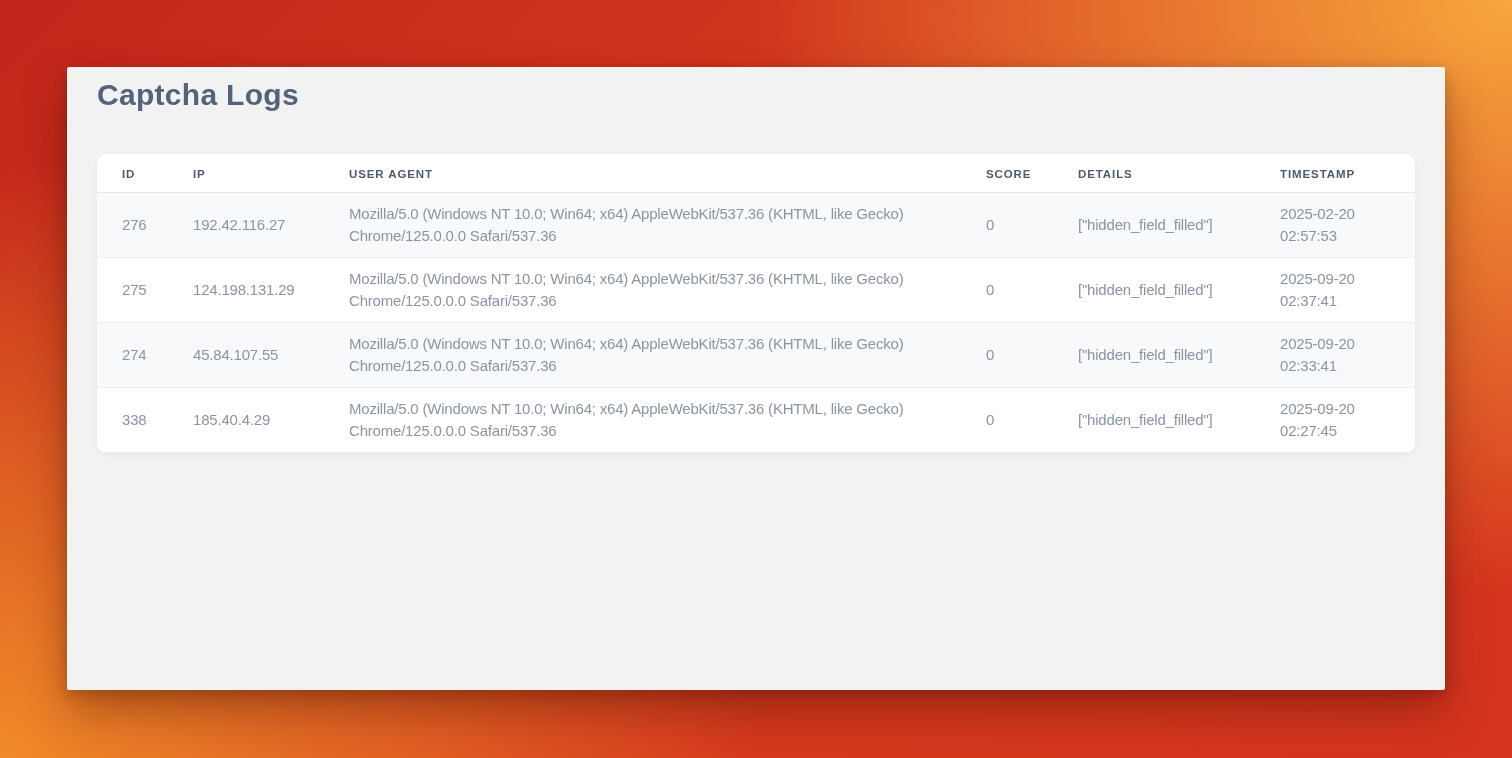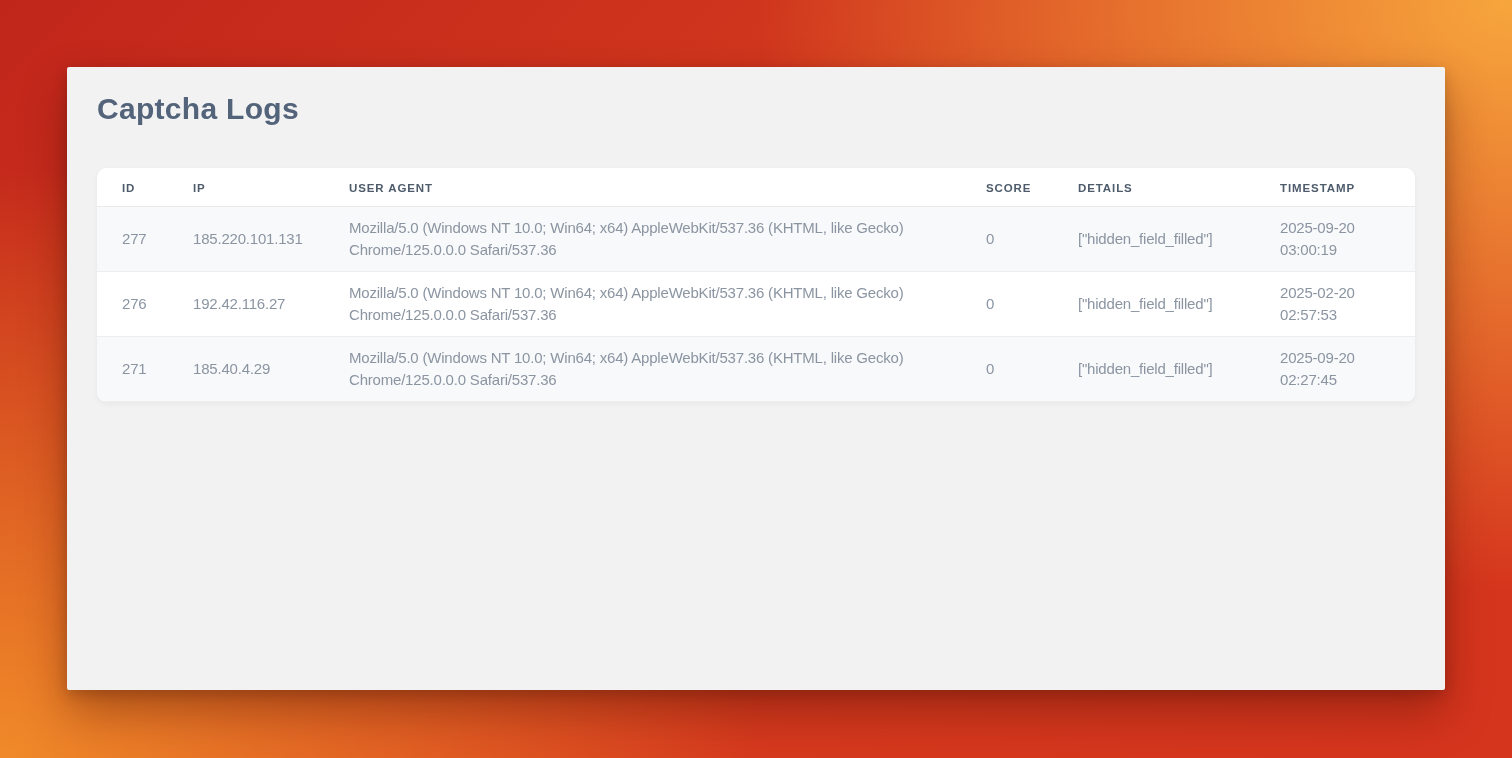--- a/index.html
+++ b/index.html
@@ -29,21 +29,21 @@
       linear-gradient(135deg, var(--background-top-left) 0%, #d63c1e 50%, var(--background-bottom-right) 100%);
   }
   .card {
     position: absolute;
     left: 67px;
     top: 67px;
     width: 1378px;
     height: 623px;
     background: var(--card-background);
     border-radius: 2px;
-    padding: 20px 30px 0 30px;
+    padding: 6px 30px 0 30px;
     overflow: hidden;
     box-shadow: 0 22px 45px rgba(70, 12, 0, 0.38), 0 4px 14px rgba(0, 0, 0, 0.18);
   }
   .page-title {
     margin: 5px 0 15px 0;
     font-size: 30px;
     font-weight: 600;
     letter-spacing: 0.3px;
     color: var(--title-text);
   }
@@ -110,37 +110,45 @@
           <th>ID</th>
           <th>IP</th>
           <th>USER AGENT</th>
           <th>SCORE</th>
           <th>DETAILS</th>
           <th>TIMESTAMP</th>
         </tr>
       </thead>
       <tbody>
           <tr class="log-row">
-    <td>277</td>
-    <td>185.220.101.131</td>
-    <td>Mozilla/5.0 (Windows NT 10.0; Win64; x64) AppleWebKit/537.36 (KHTML, like Gecko) Chrome/125.0.0.0 Safari/537.36</td>
-    <td>0</td>
-    <td>["hidden_field_filled"]</td>
-    <td>2025-09-20 03:00:19</td>
-  </tr>
-          <tr class="log-row">
     <td>276</td>
     <td>192.42.116.27</td>
     <td>Mozilla/5.0 (Windows NT 10.0; Win64; x64) AppleWebKit/537.36 (KHTML, like Gecko) Chrome/125.0.0.0 Safari/537.36</td>
     <td>0</td>
     <td>["hidden_field_filled"]</td>
     <td>2025-02-20 02:57:53</td>
   </tr>
           <tr class="log-row">
-    <td>271</td>
+    <td>275</td>
+    <td>124.198.131.29</td>
+    <td>Mozilla/5.0 (Windows NT 10.0; Win64; x64) AppleWebKit/537.36 (KHTML, like Gecko) Chrome/125.0.0.0 Safari/537.36</td>
+    <td>0</td>
+    <td>["hidden_field_filled"]</td>
+    <td>2025-09-20 02:37:41</td>
+  </tr>
+          <tr class="log-row">
+    <td>274</td>
+    <td>45.84.107.55</td>
+    <td>Mozilla/5.0 (Windows NT 10.0; Win64; x64) AppleWebKit/537.36 (KHTML, like Gecko) Chrome/125.0.0.0 Safari/537.36</td>
+    <td>0</td>
+    <td>["hidden_field_filled"]</td>
+    <td>2025-09-20 02:33:41</td>
+  </tr>
+          <tr class="log-row">
+    <td>338</td>
     <td>185.40.4.29</td>
     <td>Mozilla/5.0 (Windows NT 10.0; Win64; x64) AppleWebKit/537.36 (KHTML, like Gecko) Chrome/125.0.0.0 Safari/537.36</td>
     <td>0</td>
     <td>["hidden_field_filled"]</td>
     <td>2025-09-20 02:27:45</td>
   </tr>
         </tbody>
     </table>
   </div>
 </div>

